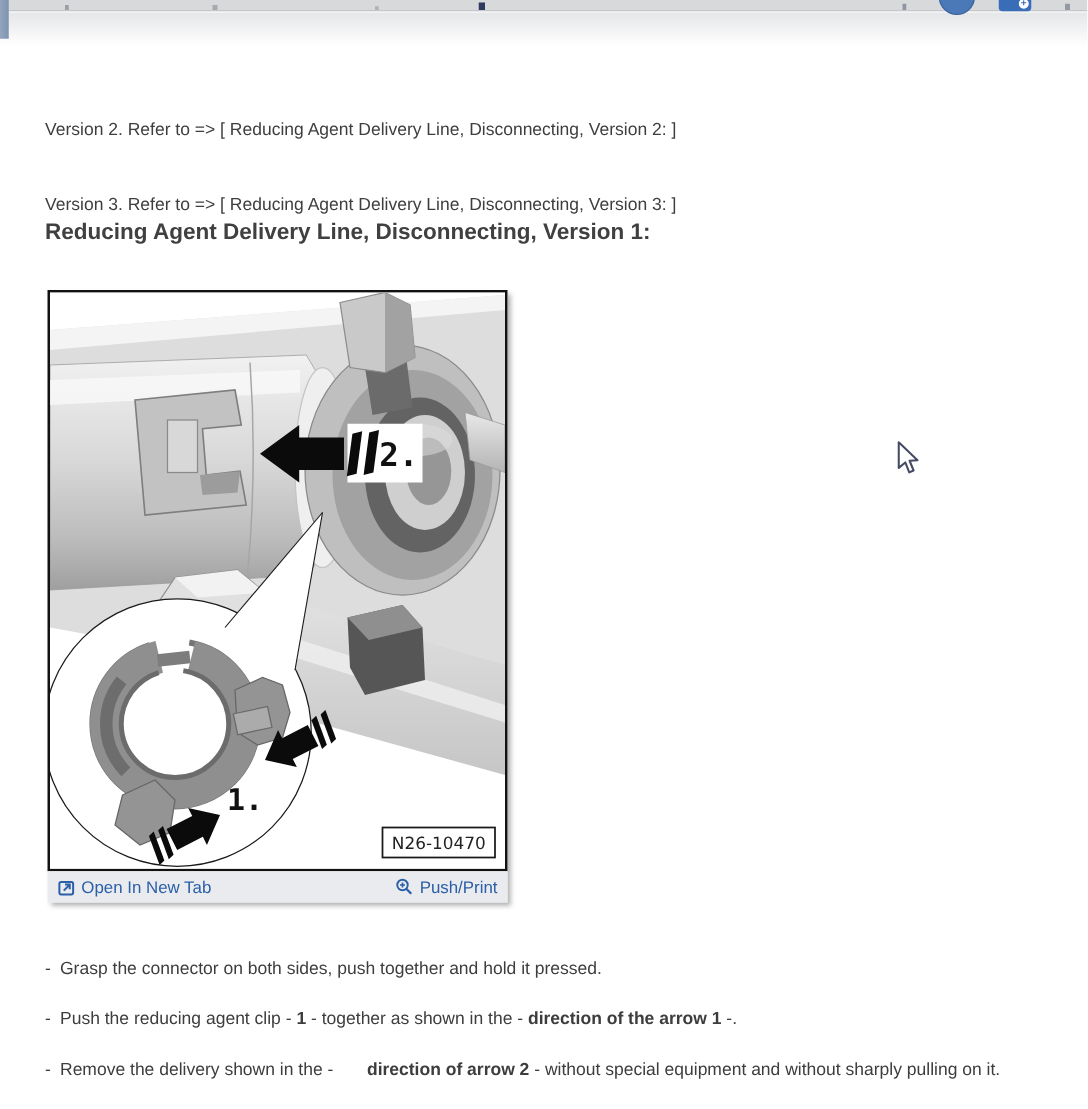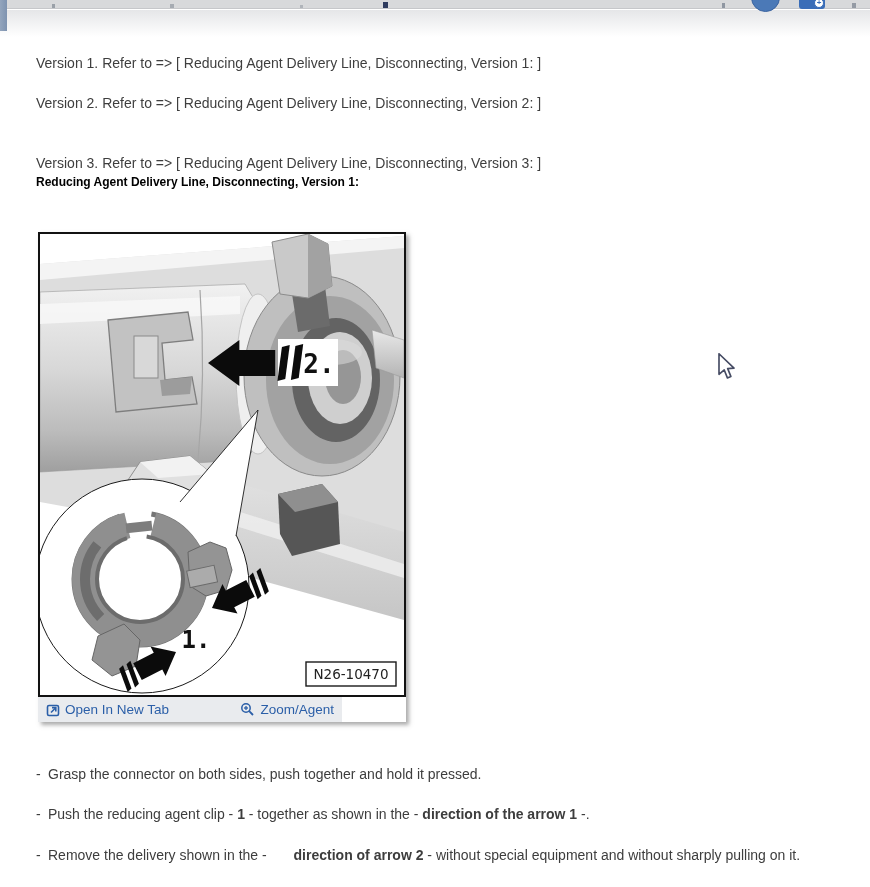--- a/index.html
+++ b/index.html
@@ -11,27 +11,27 @@
   .topbar { position:absolute; left:0; top:0; width:870px; height:9px; background:#d8d9db; border-bottom:1px solid #c6c7ca; }
   .top-gradient { position:absolute; left:0; top:10px; width:870px; height:27px; background:linear-gradient(#e5e6e8, #ffffff); }
   .left-edge-bar { position:absolute; left:0; top:0; width:7px; height:31px; background:linear-gradient(90deg,#93a5bd,#7e93b0); }
   .tb-frag { position:absolute; }
   .avatar-frag { position:absolute; left:751px; top:-17px; width:29px; height:29px; border-radius:50%; background:#4b79b7; border:1px solid #3a63a0; }
   .printicon-frag { position:absolute; left:799px; top:-8px; width:26px; height:17px; background:#3a6db8; border-radius:3px; }
   .printicon-plus { position:absolute; left:814px; top:-2px; width:10px; height:10px; border-radius:50%; background:#fff; border:1.5px solid #3a6db8; font-size:8px; line-height:7px; text-align:center; color:#3a6db8; font-weight:bold; }
 
   .h1 { position:absolute; left:36px; top:13px; font-size:14.5px; font-weight:700; color:#2e2e2e; }
   .refline { position:absolute; left:36px; font-size:14px; color:#3e3e3e; cursor:pointer; }
-  .h2 { position:absolute; left:36px; top:175px; font-size:12px; font-weight:700; color:#000000; }
+  .h2 { position:absolute; left:36px; top:175px; font-size:18px; font-weight:700; color:#404040; }
 
   
   .figure-wrap { position:absolute; left:38px; top:232px; width:368px; box-shadow:3px 3px 4px rgba(90,90,90,0.5); background:#fff; }
   .figure-imgbox { width:368px; height:465px; border:2px solid #121212; background:#fff; }
   .figure-imgbox svg { display:block; width:364px; height:461px; }
-  .figure-footer { width:304px; height:25px; background:#e9ebee; display:flex; align-items:center; justify-content:space-between; padding:0 8px; }
+  .figure-footer { width:368px; height:25px; background:#e9ebee; display:flex; align-items:center; justify-content:space-between; padding:0 8px; }
   .fig-link { display:flex; align-items:center; gap:5px; color:#2b5fa8; font-size:13.5px; cursor:pointer; white-space:nowrap; }
   .fig-link svg { display:block; }
 
   .svgtext-big { font-family:"DejaVu Sans Mono", monospace; font-weight:700; }
   .svgtext-label { font-family:"DejaVu Sans", sans-serif; }
 
   
   .instr { position:absolute; left:36px; font-size:14px; color:#3d3d3d; display:flex; }
   .instr .dash { width:12px; flex:none; }
 
@@ -49,21 +49,20 @@
     <div class="tb-frag" style="left:300px;top:5px;width:3px;height:3px;background:#b0b4ba;"></div>
     <div class="tb-frag" style="left:722px;top:3px;width:3px;height:5px;background:#8f96a1;"></div>
     <div class="tb-frag" style="left:852px;top:3px;width:4px;height:5px;background:#949aa4;"></div>
   </div>
   <div class="top-gradient"></div>
   <div class="left-edge-bar"></div>
   <div class="avatar-frag"></div>
   <div class="printicon-frag"></div>
   <div class="printicon-plus">+</div>
 
-  <div class="refline" style="top:55px;">Version 1. Refer to =&gt; [ Reducing Agent Delivery Line, Disconnecting, Version 1: ]</div>
   <div class="refline" style="top:95px;">Version 2. Refer to =&gt; [ Reducing Agent Delivery Line, Disconnecting, Version 2: ]</div>
   <div class="refline" style="top:135px;margin-top:20px;">Version 3. Refer to =&gt; [ Reducing Agent Delivery Line, Disconnecting, Version 3: ]</div>
   <div class="h2">Reducing Agent Delivery Line, Disconnecting, Version 1:</div>
 
   <div class="figure-wrap">
     <div class="figure-imgbox">
       <svg viewBox="0 0 364 461" preserveAspectRatio="none">
         <defs>
           <linearGradient id="gCyl" x1="0" y1="0" x2="0" y2="1">
             <stop offset="0" stop-color="#f1f1f1"></stop>
@@ -178,21 +177,21 @@
         </svg>
         <span>Open In New Tab</span>
       </div>
       <div class="fig-link">
         <svg width="15" height="15" viewBox="0 0 15 15">
           <circle cx="6" cy="6" r="4.2" fill="none" stroke="#2b5fa8" stroke-width="1.5"></circle>
           <line x1="4" y1="6" x2="8" y2="6" stroke="#2b5fa8" stroke-width="1.3"></line>
           <line x1="6" y1="4" x2="6" y2="8" stroke="#2b5fa8" stroke-width="1.3"></line>
           <line x1="9.2" y1="9.2" x2="13" y2="13" stroke="#2b5fa8" stroke-width="1.8"></line>
         </svg>
-        <span>Zoom/Agent</span>
+        <span>Push/Print</span>
       </div>
     </div>
   </div>
 
   <div class="instr" style="top:766px;">
     <span class="dash">-</span>
     <span><span>Grasp the connector on both sides, push together and hold it pressed.</span></span>
   </div>
   <div class="instr" style="top:806px;">
     <span class="dash">-</span>

